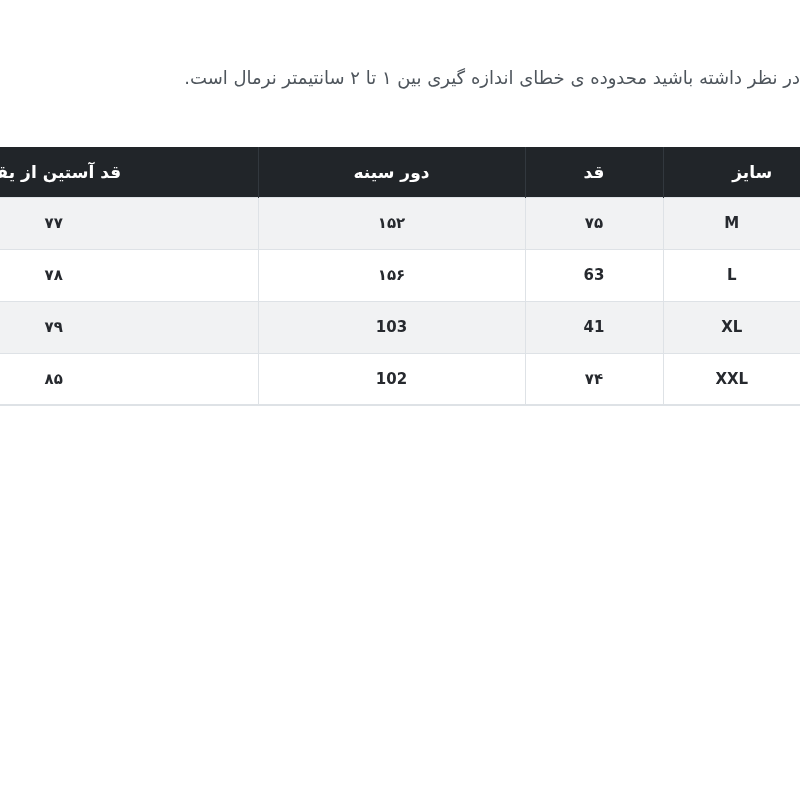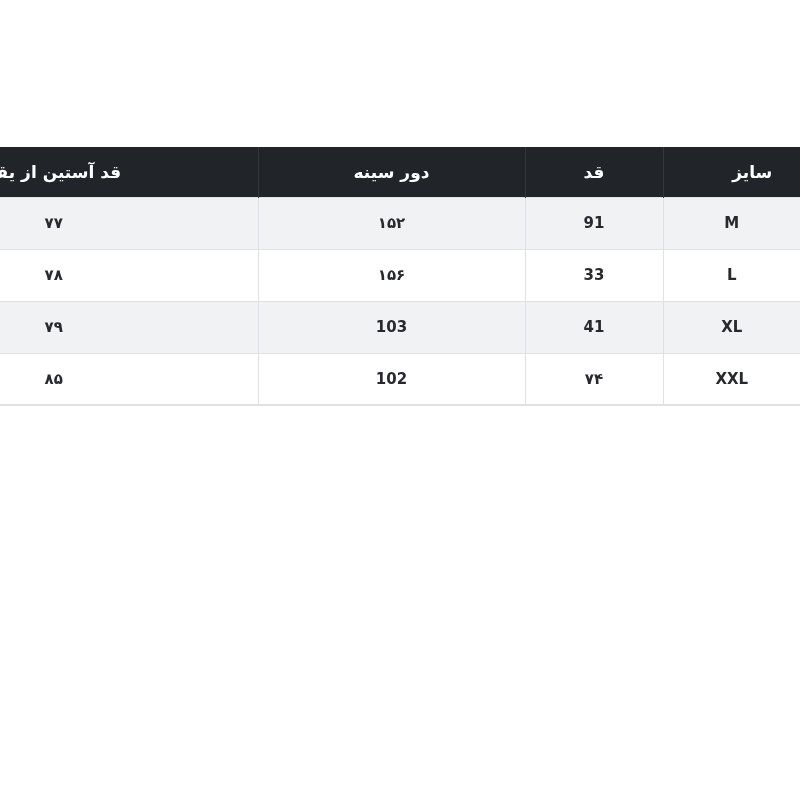--- a/index.html
+++ b/index.html
@@ -75,20 +75,21 @@
     background:transparent;
   }
   table.size-table tbody td:first-child{border-inline-start:none;}
   table.size-table tbody tr:nth-child(odd){background:var(--stripe-bg);}
   table.size-table tbody tr:last-child td{border-bottom:2px solid var(--row-border);}
 </style>
 </head>
 <body>
 
 <div class="note">
+  <p>در نظر داشته باشید محدوده ی خطای اندازه گیری بین ۱ تا ۲ سانتیمتر نرمال است.</p>
 </div>
 
 <div class="table-wrap">
   <table class="size-table">
     <colgroup>
       <col class="c-size">
         <col class="c-length">
         <col class="c-chest">
         <col class="c-sleeve">
     </colgroup>
@@ -96,27 +97,27 @@
       <tr>
         <th>سایز</th>
         <th>قد</th>
         <th>دور سینه</th>
         <th>قد آستین از یقه</th>
       </tr>
     </thead>
     <tbody>
       <tr>
         <td>M</td>
-        <td>91</td>
+        <td>۷۵</td>
         <td>۱۵۲</td>
         <td>۷۷</td>
       </tr>
       <tr>
         <td>L</td>
-        <td>33</td>
+        <td>63</td>
         <td>۱۵۶</td>
         <td>۷۸</td>
       </tr>
       <tr>
         <td>XL</td>
         <td>41</td>
         <td>103</td>
         <td>۷۹</td>
       </tr>
       <tr>

